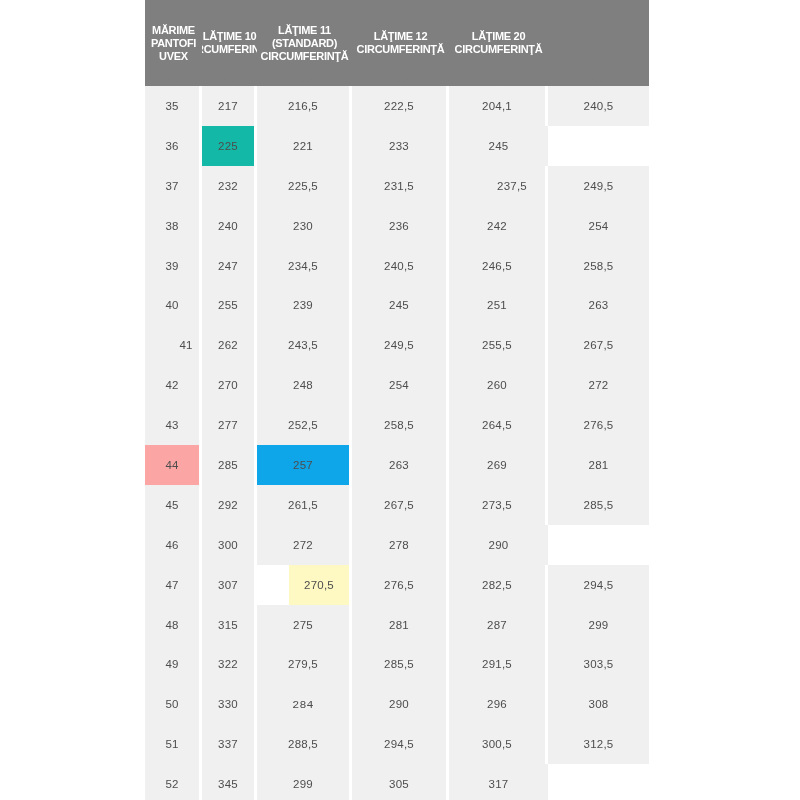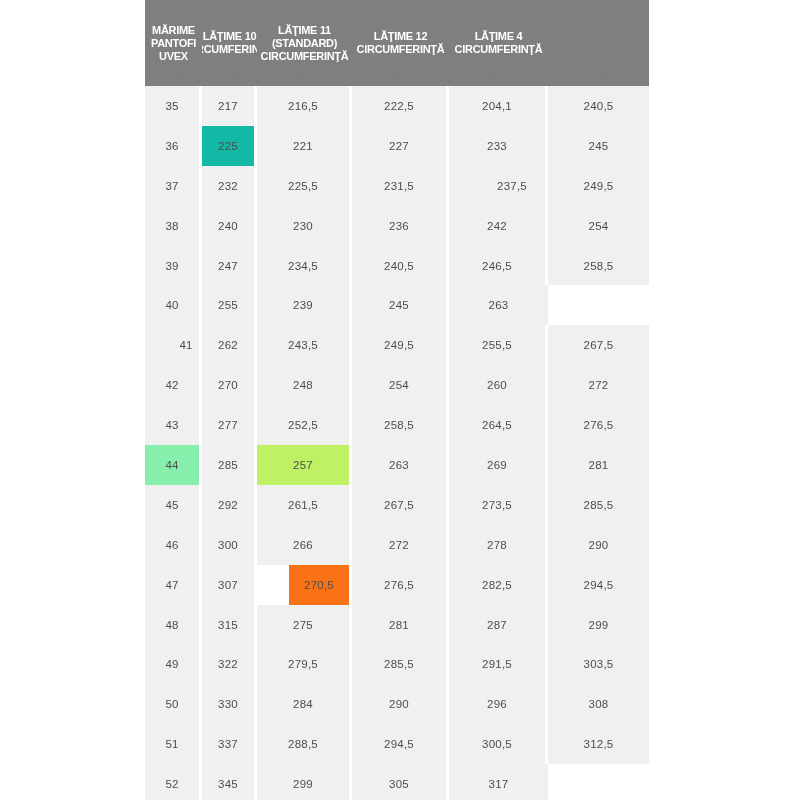--- a/index.html
+++ b/index.html
@@ -79,21 +79,21 @@
         <div class="th" style="color: rgb(255, 255, 255);">MĂRIME
 PANTOFI
 UVEX</div>
         <div class="th" style="color: rgb(255, 255, 255);">LĂŢIME 10
 CIRCUMFERINŢĂ</div>
         <div class="th" style="color: rgb(255, 255, 255);">LĂŢIME 11
 (STANDARD)
 CIRCUMFERINŢĂ</div>
         <div class="th" style="color: rgb(255, 255, 255);">LĂŢIME 12
 CIRCUMFERINŢĂ</div>
-        <div class="th" style="color: rgb(255, 255, 255);">LĂŢIME 4
+        <div class="th" style="color: rgb(255, 255, 255);">LĂŢIME 20
 CIRCUMFERINŢĂ</div>
       </div>
     <div class="pointers" id="pointers">
         <div class="pointer" style="left: 18.5px; border-top-color: rgb(127, 127, 127);"></div>
         <div class="pointer" style="left: 74.5px; border-top-color: rgb(127, 127, 127);"></div>
         <div class="pointer" style="left: 149.5px; border-top-color: rgb(127, 127, 127);"></div>
         <div class="pointer" style="left: 245.5px; border-top-color: rgb(127, 127, 127);"></div>
         <div class="pointer" style="left: 343.5px; border-top-color: rgb(127, 127, 127);"></div>
         <div class="pointer" style="left: 443.5px; border-top-color: rgb(127, 127, 127);"></div>
       </div>
@@ -103,21 +103,20 @@
           <div class="td" style="background: rgb(240, 240, 240); color: rgb(77, 77, 77);">217</div>
           <div class="td" style="background: rgb(240, 240, 240); color: rgb(77, 77, 77);">216,5</div>
           <div class="td" style="background: rgb(240, 240, 240); color: rgb(77, 77, 77);">222,5</div>
           <div class="td" style="background: rgb(240, 240, 240); color: rgb(77, 77, 77);">204,1</div>
           <div class="td" style="background: rgb(240, 240, 240); color: rgb(77, 77, 77);">240,5</div>
         </div>
         <div class="tr">
           <div class="td" style="background: rgb(240, 240, 240); color: rgb(77, 77, 77);">36</div>
           <div class="td" style="background: #14b8a6; color: rgb(77, 77, 77);">225</div>
           <div class="td" style="background: rgb(240, 240, 240); color: rgb(77, 77, 77);">221</div>
-          <div class="td" style="background: rgb(240, 240, 240); color: rgb(77, 77, 77);">227</div>
           <div class="td" style="background: rgb(240, 240, 240); color: rgb(77, 77, 77);">233</div>
           <div class="td" style="background: rgb(240, 240, 240); color: rgb(77, 77, 77);">245</div>
         </div>
         <div class="tr">
           <div class="td" style="background: rgb(240, 240, 240); color: rgb(77, 77, 77);">37</div>
           <div class="td" style="background: rgb(240, 240, 240); color: rgb(77, 77, 77);">232</div>
           <div class="td" style="background: rgb(240, 240, 240); color: rgb(77, 77, 77);">225,5</div>
           <div class="td" style="background: rgb(240, 240, 240); color: rgb(77, 77, 77);">231,5</div>
           <div class="td" style="background: rgb(240, 240, 240); color: rgb(77, 77, 77); padding-left: 30px;">237,5</div>
           <div class="td" style="background: rgb(240, 240, 240); color: rgb(77, 77, 77);">249,5</div>
@@ -136,20 +135,21 @@
           <div class="td" style="background: rgb(240, 240, 240); color: rgb(77, 77, 77);">234,5</div>
           <div class="td" style="background: rgb(240, 240, 240); color: rgb(77, 77, 77);">240,5</div>
           <div class="td" style="background: rgb(240, 240, 240); color: rgb(77, 77, 77);">246,5</div>
           <div class="td" style="background: rgb(240, 240, 240); color: rgb(77, 77, 77);">258,5</div>
         </div>
         <div class="tr">
           <div class="td" style="background: rgb(240, 240, 240); color: rgb(77, 77, 77);">40</div>
           <div class="td" style="background: rgb(240, 240, 240); color: rgb(77, 77, 77);">255</div>
           <div class="td" style="background: rgb(240, 240, 240); color: rgb(77, 77, 77);">239</div>
           <div class="td" style="background: rgb(240, 240, 240); color: rgb(77, 77, 77);">245</div>
+          <div class="td" style="background: rgb(240, 240, 240); color: rgb(77, 77, 77);">251</div>
           <div class="td" style="background: rgb(240, 240, 240); color: rgb(77, 77, 77);">263</div>
         </div>
         <div class="tr">
           <div class="td" style="background: rgb(240, 240, 240); color: rgb(77, 77, 77); padding-left: 28px;">41</div>
           <div class="td" style="background: rgb(240, 240, 240); color: rgb(77, 77, 77);">262</div>
           <div class="td" style="background: rgb(240, 240, 240); color: rgb(77, 77, 77);">243,5</div>
           <div class="td" style="background: rgb(240, 240, 240); color: rgb(77, 77, 77);">249,5</div>
           <div class="td" style="background: rgb(240, 240, 240); color: rgb(77, 77, 77);">255,5</div>
           <div class="td" style="background: rgb(240, 240, 240); color: rgb(77, 77, 77);">267,5</div>
         </div>
@@ -163,47 +163,46 @@
         </div>
         <div class="tr">
           <div class="td" style="background: rgb(240, 240, 240); color: rgb(77, 77, 77);">43</div>
           <div class="td" style="background: rgb(240, 240, 240); color: rgb(77, 77, 77);">277</div>
           <div class="td" style="background: rgb(240, 240, 240); color: rgb(77, 77, 77);">252,5</div>
           <div class="td" style="background: rgb(240, 240, 240); color: rgb(77, 77, 77);">258,5</div>
           <div class="td" style="background: rgb(240, 240, 240); color: rgb(77, 77, 77);">264,5</div>
           <div class="td" style="background: rgb(240, 240, 240); color: rgb(77, 77, 77);">276,5</div>
         </div>
         <div class="tr">
-          <div class="td" style="background: #86efac; color: rgb(77, 77, 77);">44</div>
+          <div class="td" style="background: #fca5a5; color: rgb(77, 77, 77);">44</div>
           <div class="td" style="background: rgb(240, 240, 240); color: rgb(77, 77, 77);">285</div>
-          <div class="td" style="background: #bef264; color: rgb(77, 77, 77);">257</div>
+          <div class="td" style="background: #0ea5e9; color: rgb(77, 77, 77);">257</div>
           <div class="td" style="background: rgb(240, 240, 240); color: rgb(77, 77, 77);">263</div>
           <div class="td" style="background: rgb(240, 240, 240); color: rgb(77, 77, 77);">269</div>
           <div class="td" style="background: rgb(240, 240, 240); color: rgb(77, 77, 77);">281</div>
         </div>
         <div class="tr">
           <div class="td" style="background: rgb(240, 240, 240); color: rgb(77, 77, 77);">45</div>
           <div class="td" style="background: rgb(240, 240, 240); color: rgb(77, 77, 77);">292</div>
           <div class="td" style="background: rgb(240, 240, 240); color: rgb(77, 77, 77);">261,5</div>
           <div class="td" style="background: rgb(240, 240, 240); color: rgb(77, 77, 77);">267,5</div>
           <div class="td" style="background: rgb(240, 240, 240); color: rgb(77, 77, 77);">273,5</div>
           <div class="td" style="background: rgb(240, 240, 240); color: rgb(77, 77, 77);">285,5</div>
         </div>
         <div class="tr">
           <div class="td" style="background: rgb(240, 240, 240); color: rgb(77, 77, 77);">46</div>
           <div class="td" style="background: rgb(240, 240, 240); color: rgb(77, 77, 77);">300</div>
-          <div class="td" style="background: rgb(240, 240, 240); color: rgb(77, 77, 77);">266</div>
           <div class="td" style="background: rgb(240, 240, 240); color: rgb(77, 77, 77);">272</div>
           <div class="td" style="background: rgb(240, 240, 240); color: rgb(77, 77, 77);">278</div>
           <div class="td" style="background: rgb(240, 240, 240); color: rgb(77, 77, 77);">290</div>
         </div>
         <div class="tr">
           <div class="td" style="background: rgb(240, 240, 240); color: rgb(77, 77, 77);">47</div>
           <div class="td" style="background: rgb(240, 240, 240); color: rgb(77, 77, 77);">307</div>
-          <div class="td" style="background: #f97316; color: rgb(77, 77, 77); margin-left: 32px;">270,5</div>
+          <div class="td" style="background: #fef9c3; color: rgb(77, 77, 77); margin-left: 32px;">270,5</div>
           <div class="td" style="background: rgb(240, 240, 240); color: rgb(77, 77, 77);">276,5</div>
           <div class="td" style="background: rgb(240, 240, 240); color: rgb(77, 77, 77);">282,5</div>
           <div class="td" style="background: rgb(240, 240, 240); color: rgb(77, 77, 77);">294,5</div>
         </div>
         <div class="tr">
           <div class="td" style="background: rgb(240, 240, 240); color: rgb(77, 77, 77);">48</div>
           <div class="td" style="background: rgb(240, 240, 240); color: rgb(77, 77, 77);">315</div>
           <div class="td" style="background: rgb(240, 240, 240); color: rgb(77, 77, 77);">275</div>
           <div class="td" style="background: rgb(240, 240, 240); color: rgb(77, 77, 77);">281</div>
           <div class="td" style="background: rgb(240, 240, 240); color: rgb(77, 77, 77);">287</div>
@@ -213,21 +212,21 @@
           <div class="td" style="background: rgb(240, 240, 240); color: rgb(77, 77, 77);">49</div>
           <div class="td" style="background: rgb(240, 240, 240); color: rgb(77, 77, 77);">322</div>
           <div class="td" style="background: rgb(240, 240, 240); color: rgb(77, 77, 77);">279,5</div>
           <div class="td" style="background: rgb(240, 240, 240); color: rgb(77, 77, 77);">285,5</div>
           <div class="td" style="background: rgb(240, 240, 240); color: rgb(77, 77, 77);">291,5</div>
           <div class="td" style="background: rgb(240, 240, 240); color: rgb(77, 77, 77);">303,5</div>
         </div>
         <div class="tr">
           <div class="td" style="background: rgb(240, 240, 240); color: rgb(77, 77, 77);">50</div>
           <div class="td" style="background: rgb(240, 240, 240); color: rgb(77, 77, 77);">330</div>
-          <div class="td" style="background: rgb(240, 240, 240); color: rgb(77, 77, 77);">284</div>
+          <div class="td" style="background: rgb(240, 240, 240); color: rgb(77, 77, 77); font-family: Liberation Mono, monospace;">284</div>
           <div class="td" style="background: rgb(240, 240, 240); color: rgb(77, 77, 77);">290</div>
           <div class="td" style="background: rgb(240, 240, 240); color: rgb(77, 77, 77);">296</div>
           <div class="td" style="background: rgb(240, 240, 240); color: rgb(77, 77, 77);">308</div>
         </div>
         <div class="tr">
           <div class="td" style="background: rgb(240, 240, 240); color: rgb(77, 77, 77);">51</div>
           <div class="td" style="background: rgb(240, 240, 240); color: rgb(77, 77, 77);">337</div>
           <div class="td" style="background: rgb(240, 240, 240); color: rgb(77, 77, 77);">288,5</div>
           <div class="td" style="background: rgb(240, 240, 240); color: rgb(77, 77, 77);">294,5</div>
           <div class="td" style="background: rgb(240, 240, 240); color: rgb(77, 77, 77);">300,5</div>

